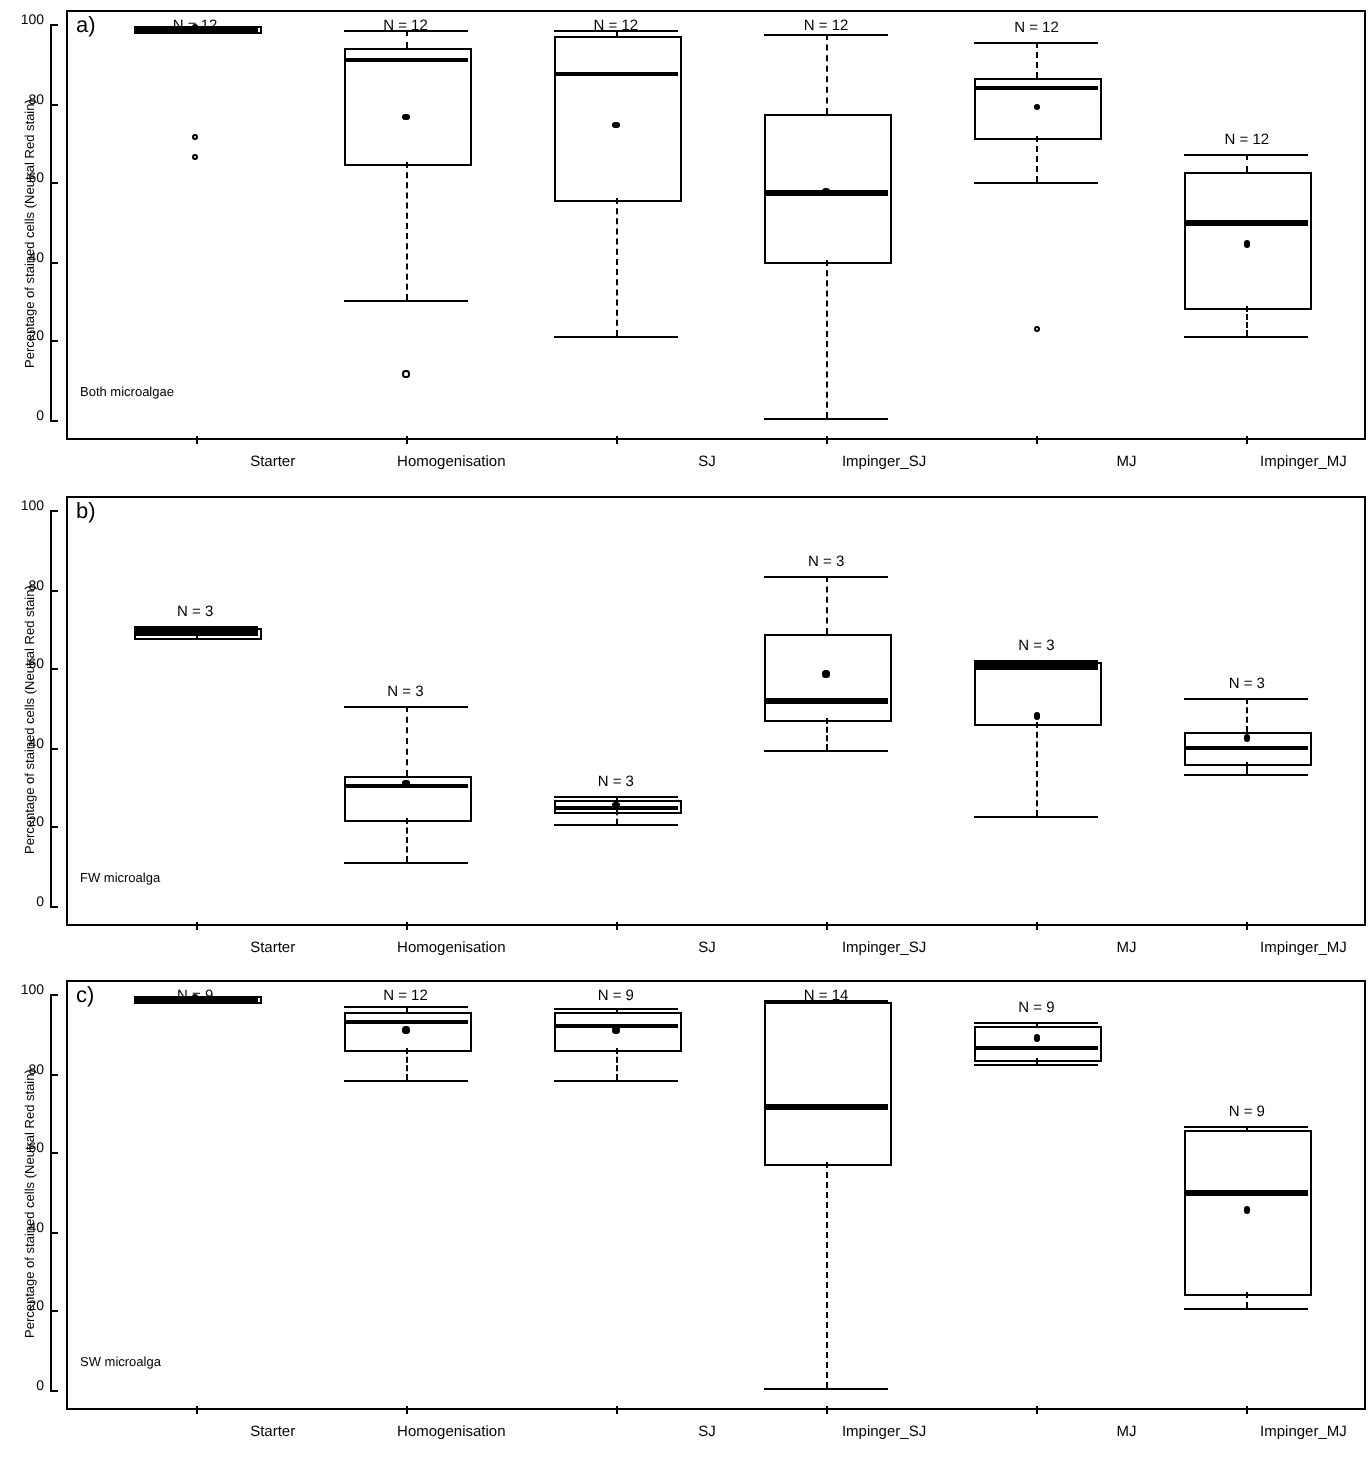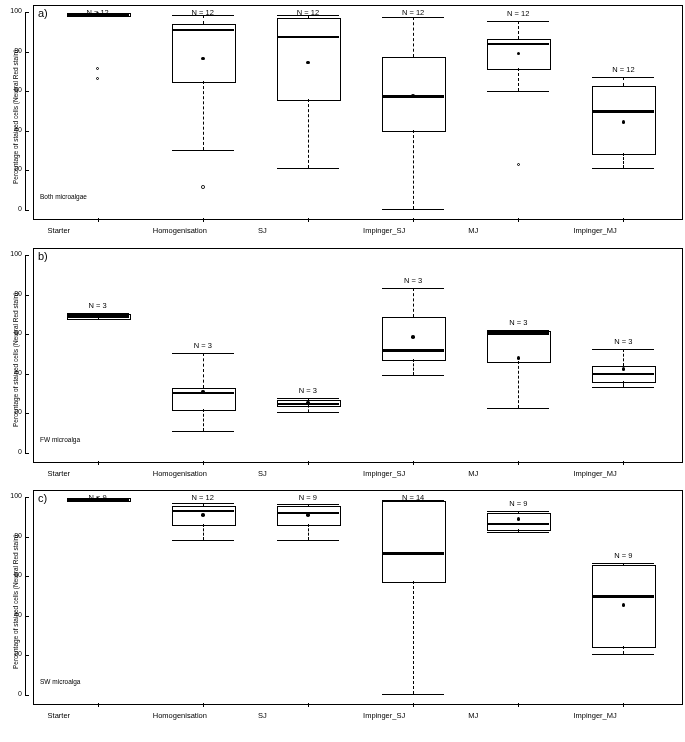--- a/index.html
+++ b/index.html
@@ -4,21 +4,21 @@
 <style>
   html,body{margin:0;padding:0;background:#ffffff;}
   body{width:685px;height:742px;font-family:"Liberation Sans",sans-serif;color:#000;}
   .page{position:relative;width:685px;height:742px;}
   .panel{position:absolute;left:0;width:685px;}
   .frame{position:absolute;border:1px solid #000;background:#fff;}
   .ylab{position:absolute;transform-origin:0 0;transform:rotate(-90deg);font-size:6.5px;white-space:nowrap;}
   .panel-letter{position:absolute;font-size:11px;}
   .panel-note{position:absolute;font-size:6.5px;}
   .tick-label{position:absolute;font-size:7px;text-align:right;}
-  .xtick-label{position:absolute;font-size:7.5px;text-align:left;}
+  .xtick-label{position:absolute;font-size:7.5px;text-align:right;}
   .nlabel{position:absolute;font-size:7.5px;text-align:center;white-space:nowrap;}
   .axis-line{position:absolute;background:#000;}
   .tickmark{position:absolute;background:#000;width:1px;}
   .xtickmark{position:absolute;background:#000;height:1px;}
   .box{position:absolute;border:1px solid #000;background:transparent;}
   .median{position:absolute;background:#000;}
   .whisker{position:absolute;border-left:1px dashed #000;width:0;}
   .cap{position:absolute;background:#000;height:1px;}
   .meanpt{position:absolute;width:3.5px;height:3.5px;border-radius:50%;background:#000;}
   .outlier{position:absolute;width:3.5px;height:3.5px;border-radius:50%;border:1px solid #000;background:transparent;box-sizing:border-box;}

